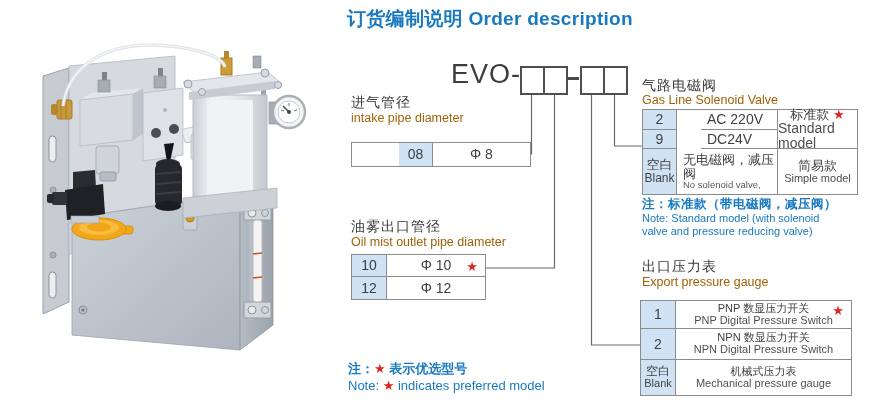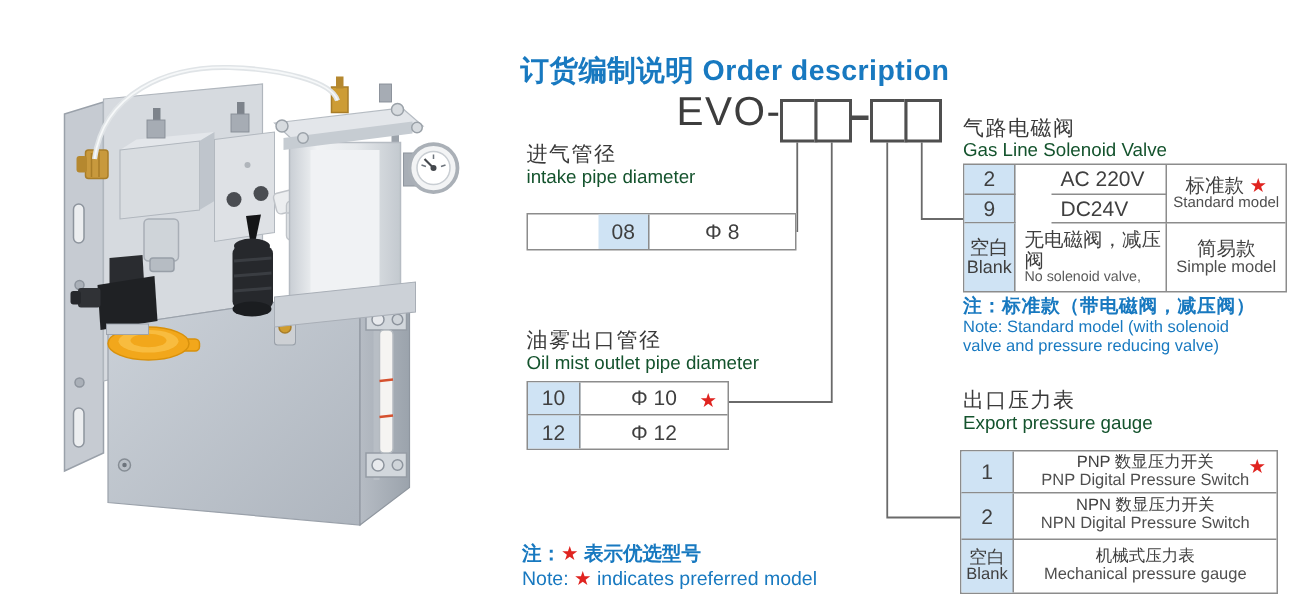--- a/index.html
+++ b/index.html
@@ -2,36 +2,36 @@
 <html><head>
 <meta charset="utf-8">
 <style>
   html,body{margin:0;padding:0;background:#ffffff;}
   #page{position:relative;width:875px;height:402px;background:#ffffff;overflow:hidden;
         font-family:"Liberation Sans","DejaVu Sans",sans-serif;color:#3c3c3c;}
   .abs{position:absolute;}
   
   .page-title{font-size:19px;font-weight:bold;color:#1879c0;letter-spacing:.3px;}
   .hdr-zh{font-size:14px;color:#3a3a3a;letter-spacing:1px;}
-  .hdr-en{font-size:12.5px;color:#14532d;}
+  .hdr-en{font-size:12.5px;color:#a16207;}
   
   .evo{font-size:27px;color:#3d3d3d;letter-spacing:1px;}
   .code-box{position:absolute;width:21px;height:25px;border:2px solid #4f4f4f;background:#fff;}
   .code-dash{position:absolute;width:12px;height:3px;background:#4a4a4a;}
   
   .tbl{position:absolute;display:grid;border:1px solid #8c8c8c;background:#fff;}
   .cell{display:flex;flex-direction:column;align-items:center;justify-content:center;
         border-right:1px solid #8c8c8c;border-bottom:1px solid #8c8c8c;
         font-size:14px;color:#3f3f3f;line-height:1.05;position:relative;}
   .cell.left{align-items:flex-start;padding-left:6px;}
   .br0{border-right:none!important;}
   .bb0{border-bottom:none!important;}
   .code-cell{background:#cfe3f4;}
   .small{font-size:9.5px;color:#5a5a5a;}
-  .sub-en{font-size:10px;color:#4f4f4f;}
+  .sub-en{font-size:14px;color:#4f4f4f;}
   .zh13{font-size:13px;}
   .zh12{font-size:11px;}
   .en11{font-size:11px;color:#4f4f4f;}
   .star{color:#e02420;font-size:13px;line-height:1;}
   .star-abs{position:absolute;right:7px;top:5px;}
   .note{color:#1879c0;}
   .note-zh{font-size:12.5px;font-weight:bold;letter-spacing:.5px;}
   .note-en{font-size:11px;}
   .foot-zh{font-size:13px;font-weight:bold;color:#1879c0;}
   .foot-en{font-size:13px;color:#1879c0;}
@@ -183,21 +183,21 @@
     <path d="M 38,66 C 44,22 86,4 128,5 C 162,6 196,14 200,27" fill="none" stroke="#f6f8f9" stroke-width="1.2"></path>
   </svg>
 
   <svg class="connector" width="875" height="402" viewBox="0 0 875 402">
     <path d="M531.5,92 V154 H483" fill="none" stroke="#6a6a6a" stroke-width="1.2"></path>
     <path d="M554.5,92 V268 H486" fill="none" stroke="#6a6a6a" stroke-width="1.2"></path>
     <path d="M591.5,92 V345 H640" fill="none" stroke="#6a6a6a" stroke-width="1.2"></path>
     <path d="M614.5,92 V146 H642" fill="none" stroke="#6a6a6a" stroke-width="1.2"></path>
   </svg>
 
-  <div class="abs page-title" style="left:347px;top:34px;">订货编制说明 Order description</div>
+  <div class="abs page-title" style="left:347px;top:6px;">订货编制说明 Order description</div>
 
   <div class="abs evo" style="left:451px;top:59px;">EVO-</div>
   <div class="code-box" style="left:520px;top:66px;"></div>
   <div class="code-box" style="left:543px;top:66px;"></div>
   <div class="code-dash" style="left:567px;top:77px;"></div>
   <div class="code-box" style="left:580px;top:66px;"></div>
   <div class="code-box" style="left:603px;top:66px;"></div>
 
   <div class="abs hdr-zh" style="left:351px;top:94px;">进气管径</div>
   <div class="abs hdr-en" style="left:351px;top:111px;">intake pipe diameter</div>

